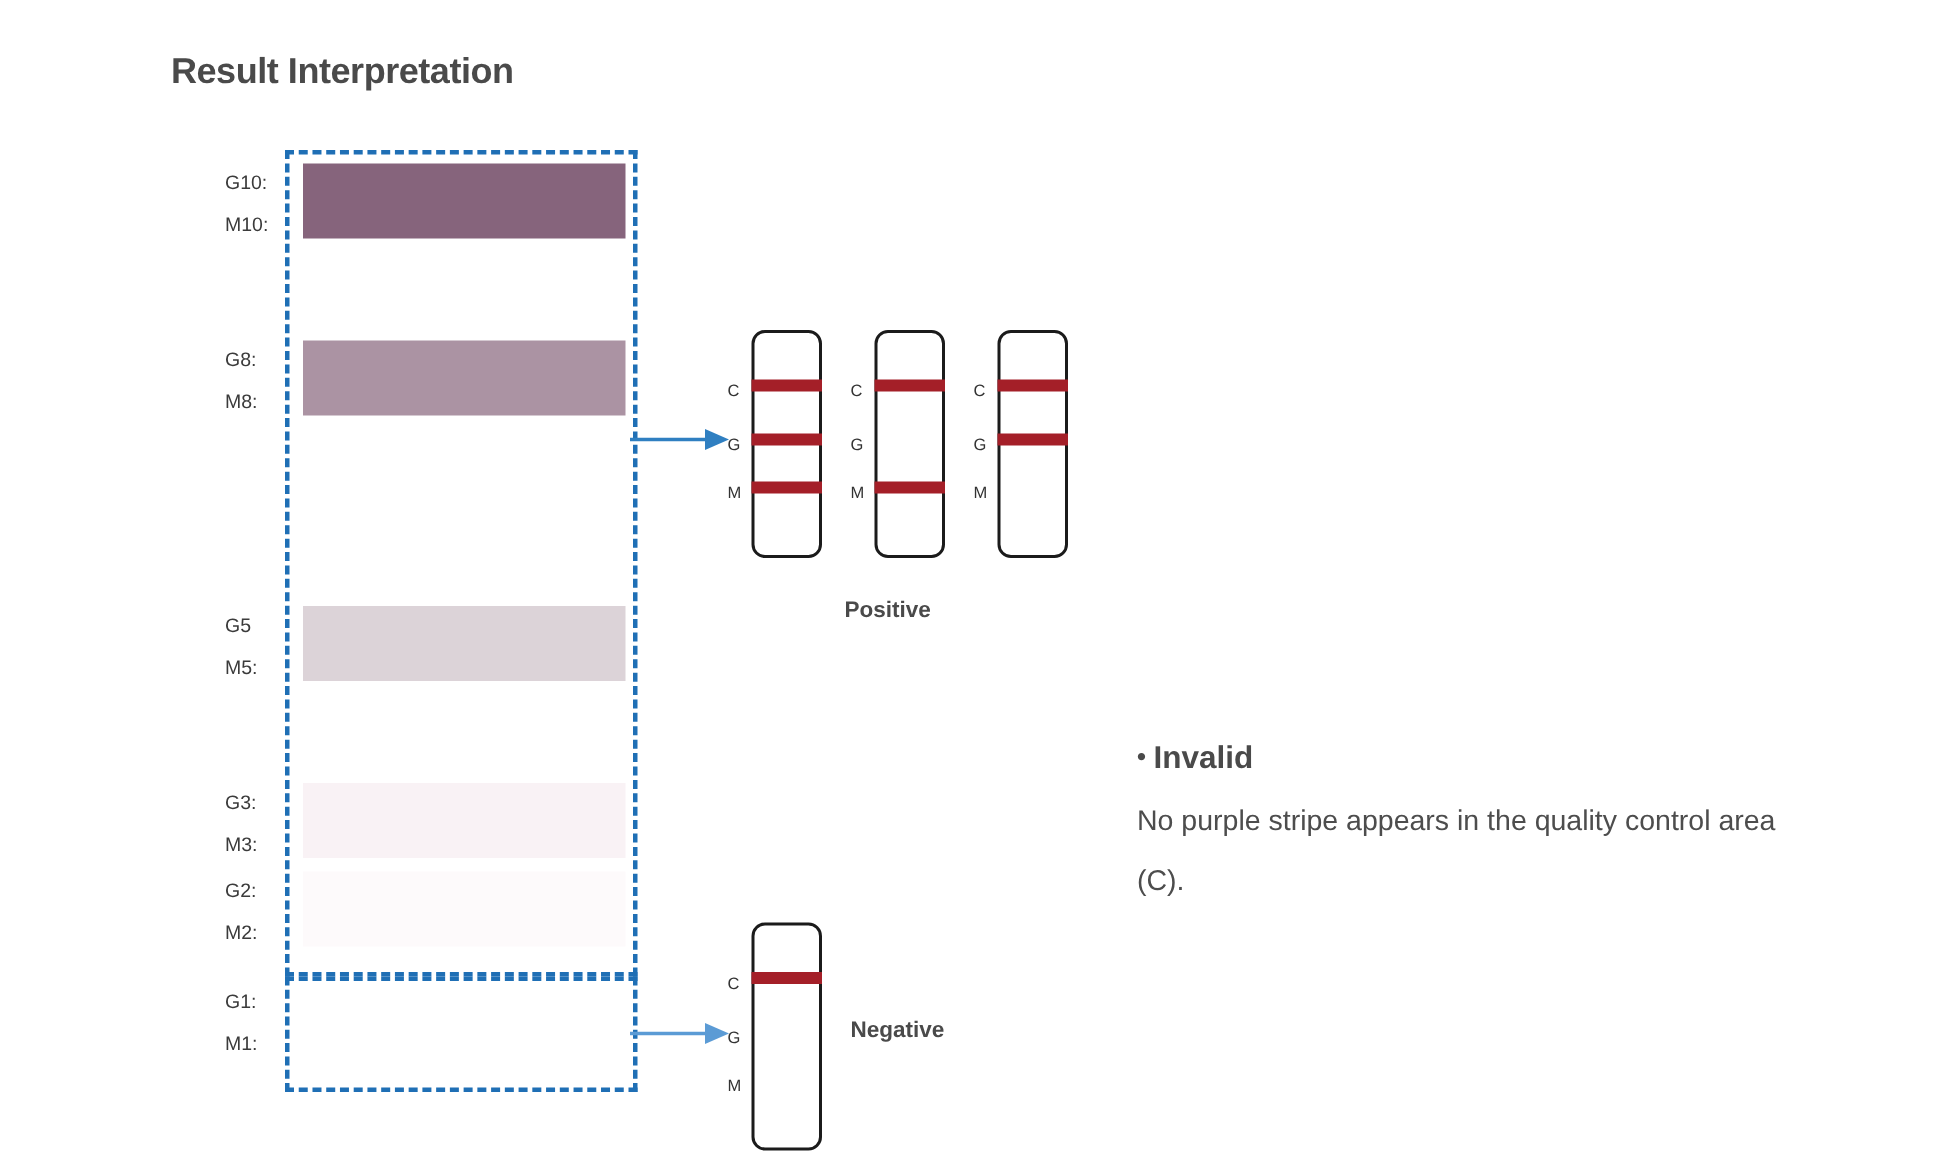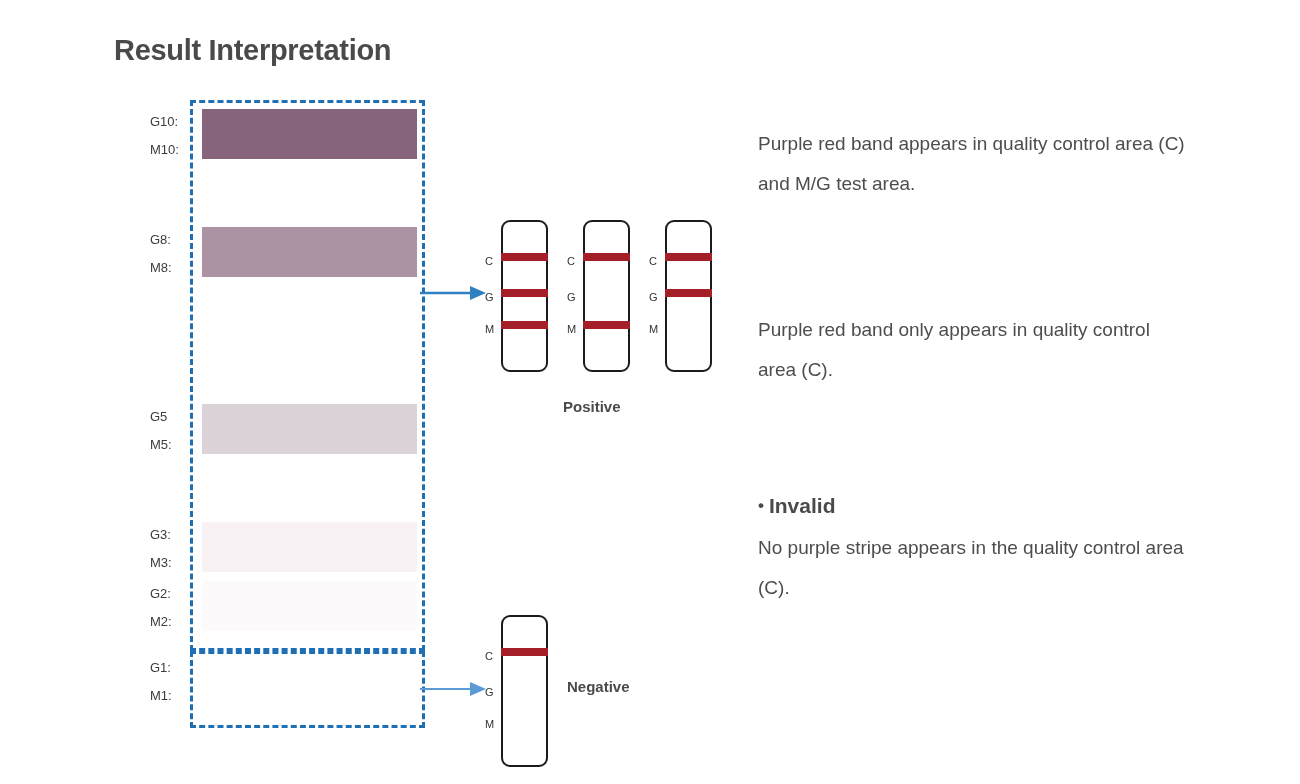--- a/index.html
+++ b/index.html
@@ -13,21 +13,21 @@
     position: relative;
     font-family: "Liberation Sans", sans-serif;
     overflow: hidden;
   }
 
   
   #page-title {
     position: absolute;
     left: 114px;
     top: 34px;
-    font-size: 29px;
+    font-size: 24px;
     font-weight: bold;
     color: #4a4a4a;
     letter-spacing: -0.3px;
     white-space: nowrap;
   }
 
   
   #scale-panel {
     position: absolute;
     left: 150px;
@@ -299,25 +299,23 @@
       <div class="strip-band" style="top: 31px; background-color: rgb(164, 31, 40);"></div>
     </div>
   </div>
 
   <div class="strip-caption" style="left:82px; top:63px">Negative</div>
 </div>
 
 <div id="legend">
 
   <div class="legend-block" style="top:0px">
-    <p class="legend-body">Purple red band appears in quality control area (C) and M/G test area.</p>
   </div>
 
   <div class="legend-block" style="top:186px">
-    <p class="legend-body">Purple red band only appears in quality control area (C).</p>
   </div>
 
   <div class="legend-block" style="top:370px">
     <div class="legend-heading">
       <span class="legend-bullet">•</span><span>Invalid</span>
     </div>
     <p class="legend-body">No purple stripe appears in the quality control area (C).</p>
   </div>
 </div>
 

